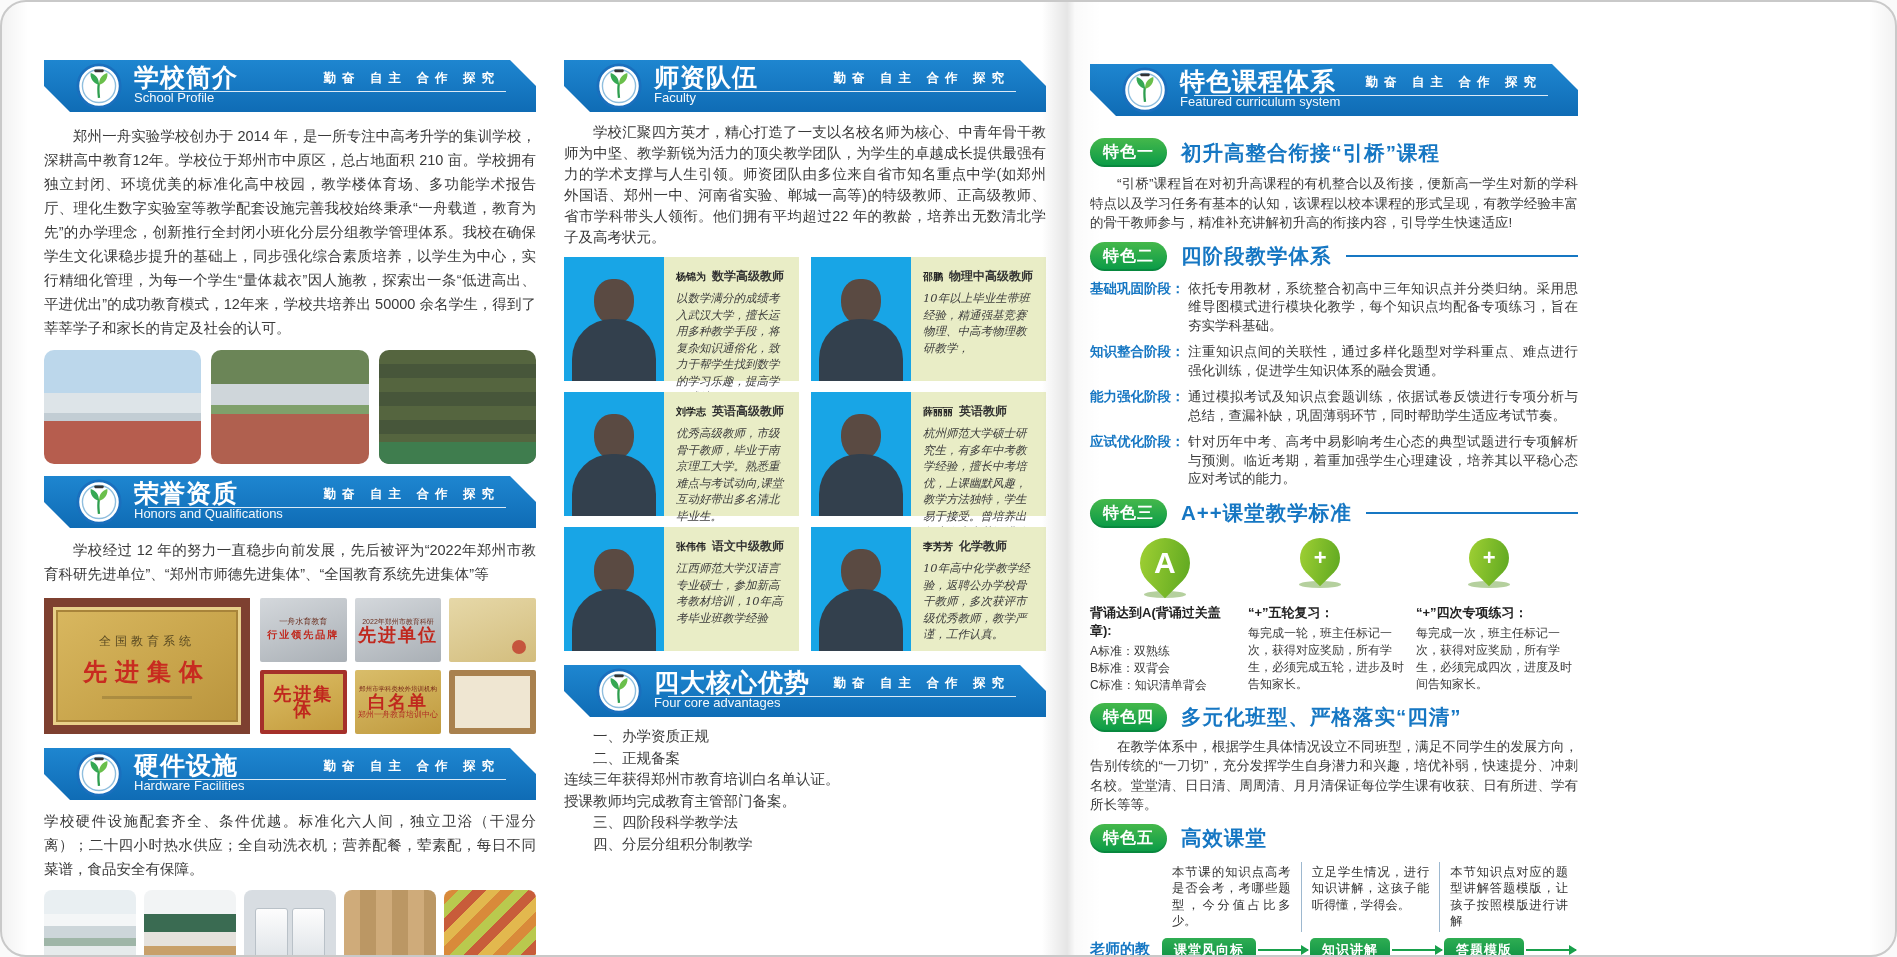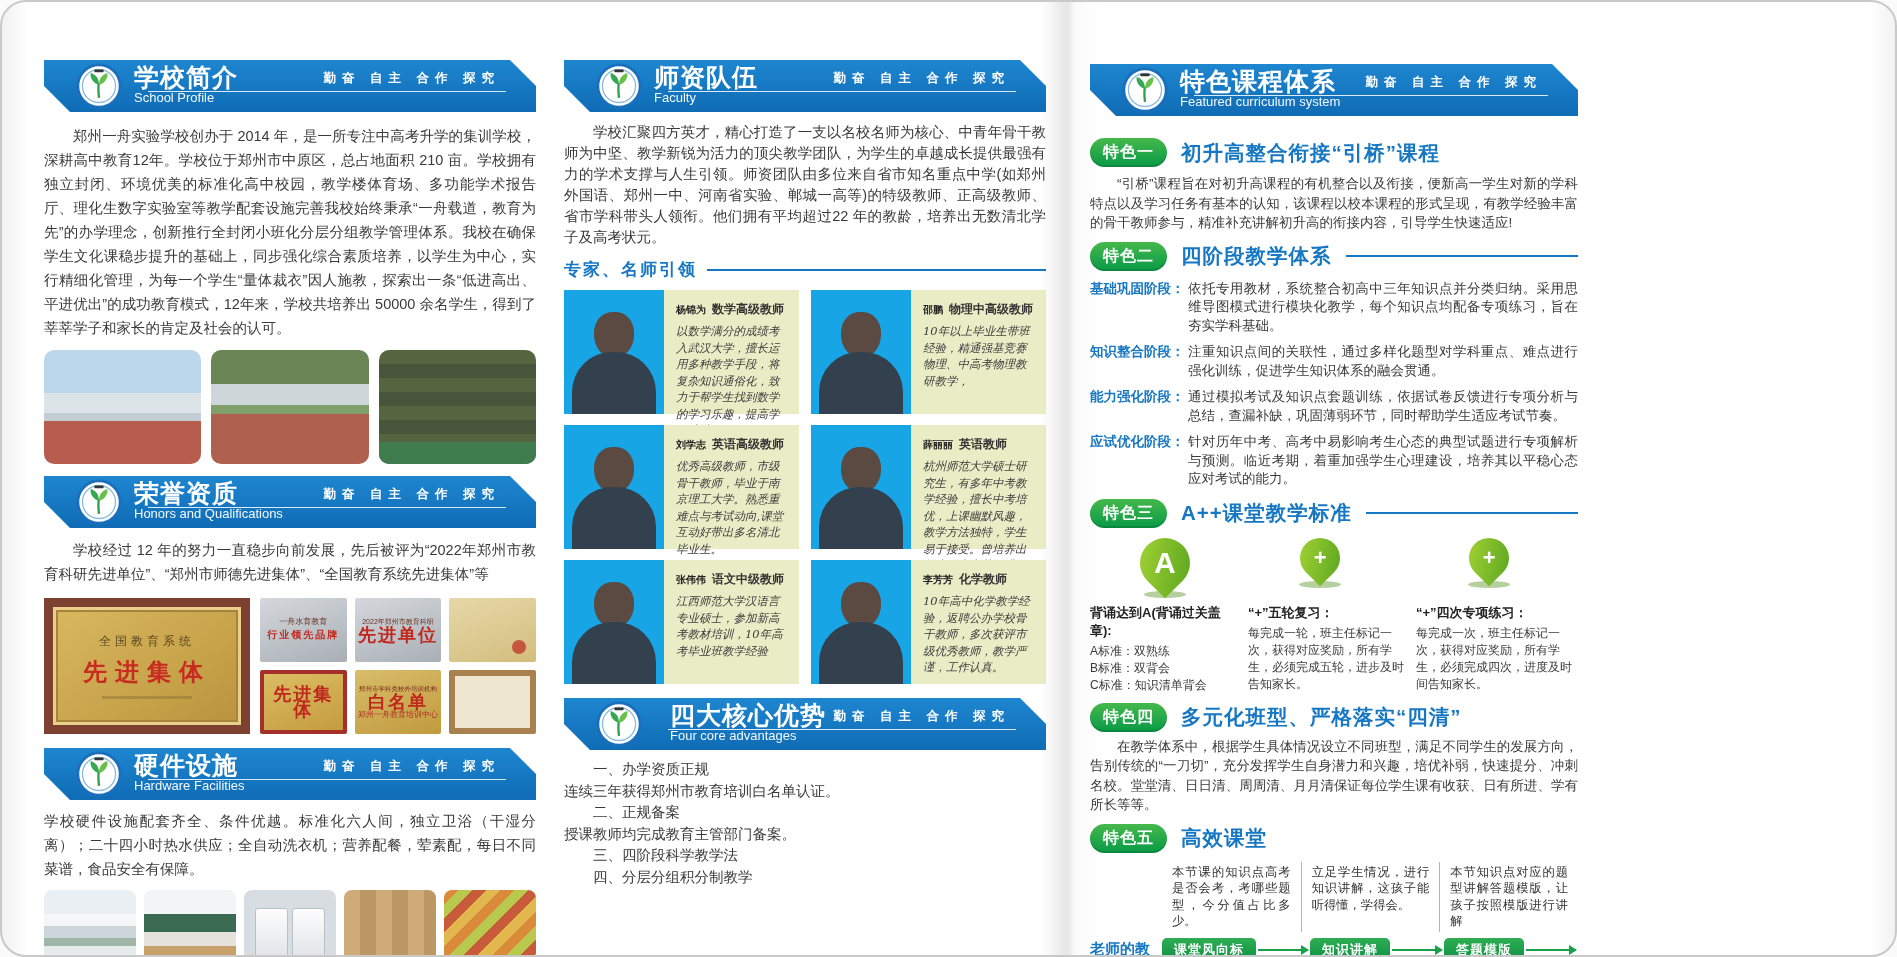--- a/index.html
+++ b/index.html
@@ -237,24 +237,20 @@
       </span>
       <span class="b-titles">
         <div class="b-cn">师资队伍</div>
         <div class="b-en">Faculty</div>
       </span>
       <span class="b-line"></span>
       <span class="motto">勤奋 自主 合作 探究</span>
     </div>
     <p class="para indent" style="margin:10px 0 0 0;line-height:21px;">学校汇聚四方英才，精心打造了一支以名校名师为核心、中青年骨干教师为中坚、教学新锐为活力的顶尖教学团队，为学生的卓越成长提供最强有力的学术支撑与人生引领。师资团队由多位来自省市知名重点中学(如郑州外国语、郑州一中、河南省实验、郸城一高等)的特级教师、正高级教师、省市学科带头人领衔。他们拥有平均超过22 年的教龄，培养出无数清北学子及高考状元。</p>
 
-    <div class="experts">
-      <span class="experts-t">专家、名师引领</span>
-      <span class="experts-line"></span>
-    </div>
 
     <div class="tgrid">
       <div class="tcard">
         <div class="tphoto"></div>
         <div class="tinfo">
           <span class="tname">杨锦为</span><span class="trole">数学高级教师</span>
           <div class="tdesc">以数学满分的成绩考入武汉大学，擅长运用多种教学手段，将复杂知识通俗化，致力于帮学生找到数学的学习乐趣，提高学习成绩。</div>
         </div>
       </div>
       <div class="tcard">
@@ -287,42 +283,42 @@
       </div>
       <div class="tcard">
         <div class="tphoto"></div>
         <div class="tinfo">
           <span class="tname">李芳芳</span><span class="trole">化学教师</span>
           <div class="tdesc">10年高中化学教学经验，返聘公办学校骨干教师，多次获评市级优秀教师，教学严谨，工作认真。</div>
         </div>
       </div>
     </div>
 
-    <div class="banner" style="margin-top:14px;gap:16px;">
+    <div class="banner" style="margin-top:14px;">
       <span class="logo">
         <svg viewBox="0 0 50 50" width="46" height="46">
             <circle cx="25" cy="25" r="23" fill="#fff" stroke="#1a6fbd" stroke-width="3"></circle>
             <circle cx="25" cy="25" r="18" fill="none" stroke="#8fbede" stroke-width="1.5"></circle>
             <path d="M25 38 C24 30 24 26 25 22" stroke="#2e9e4f" stroke-width="2.5" fill="none"></path>
             <path d="M25 24 C18 22 15 16 16 11 C22 13 25 17 25 24" fill="#35a853"></path>
             <path d="M25 24 C32 22 35 16 34 11 C28 13 25 17 25 24" fill="#6abf4b"></path>
             <rect x="20" y="7" width="10" height="3" rx="1" fill="#333"></rect>
           </svg>
       </span>
       <span class="b-titles">
         <div class="b-cn">四大核心优势</div>
         <div class="b-en">Four core advantages</div>
       </span>
       <span class="b-line"></span>
       <span class="motto">勤奋 自主 合作 探究</span>
     </div>
     <div class="adv">
       <p>一、办学资质正规</p>
+      <p>二、正规备案</p>
       <p style="text-indent:0;">连续三年获得郑州市教育培训白名单认证。</p>
-      <p>二、正规备案</p>
       <p style="text-indent:0;">授课教师均完成教育主管部门备案。</p>
       <p>三、四阶段科学教学法</p>
       <p>四、分层分组积分制教学</p>
 
     </div>
   </div>
 
   <div class="col col3">
     <div class="banner">
       <span class="logo">

